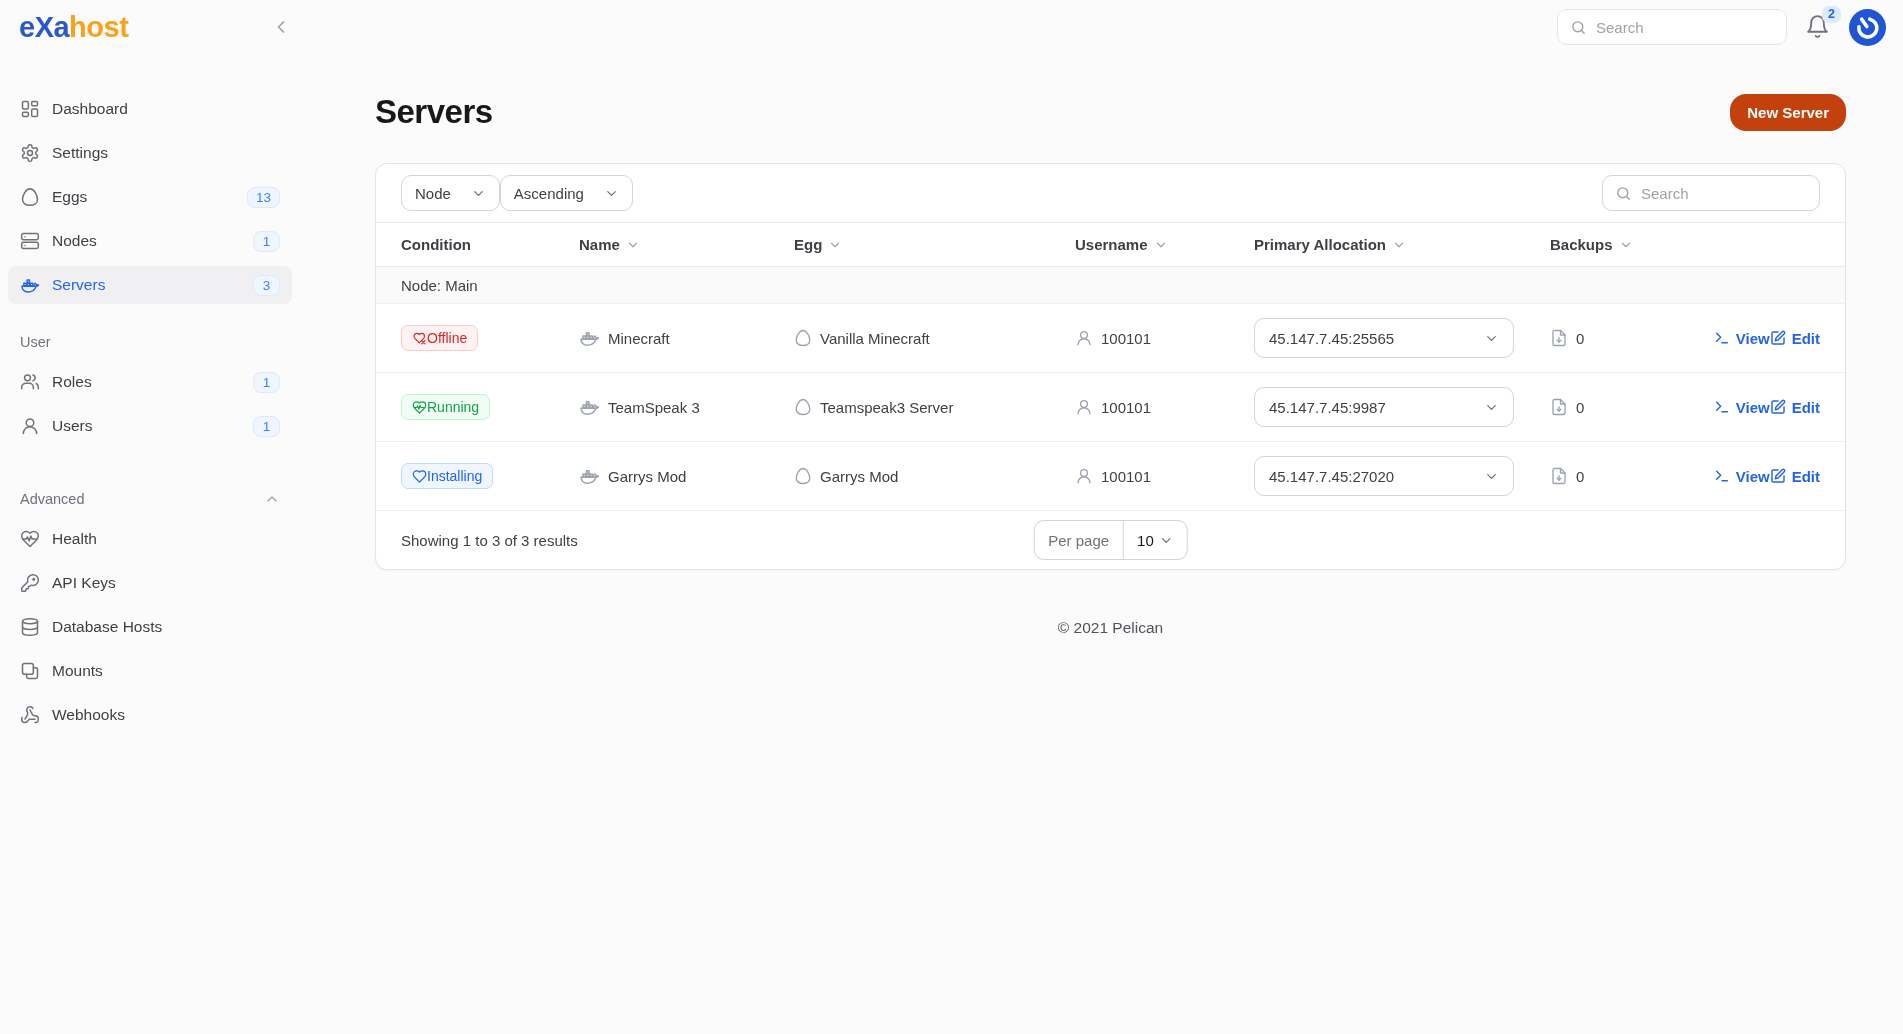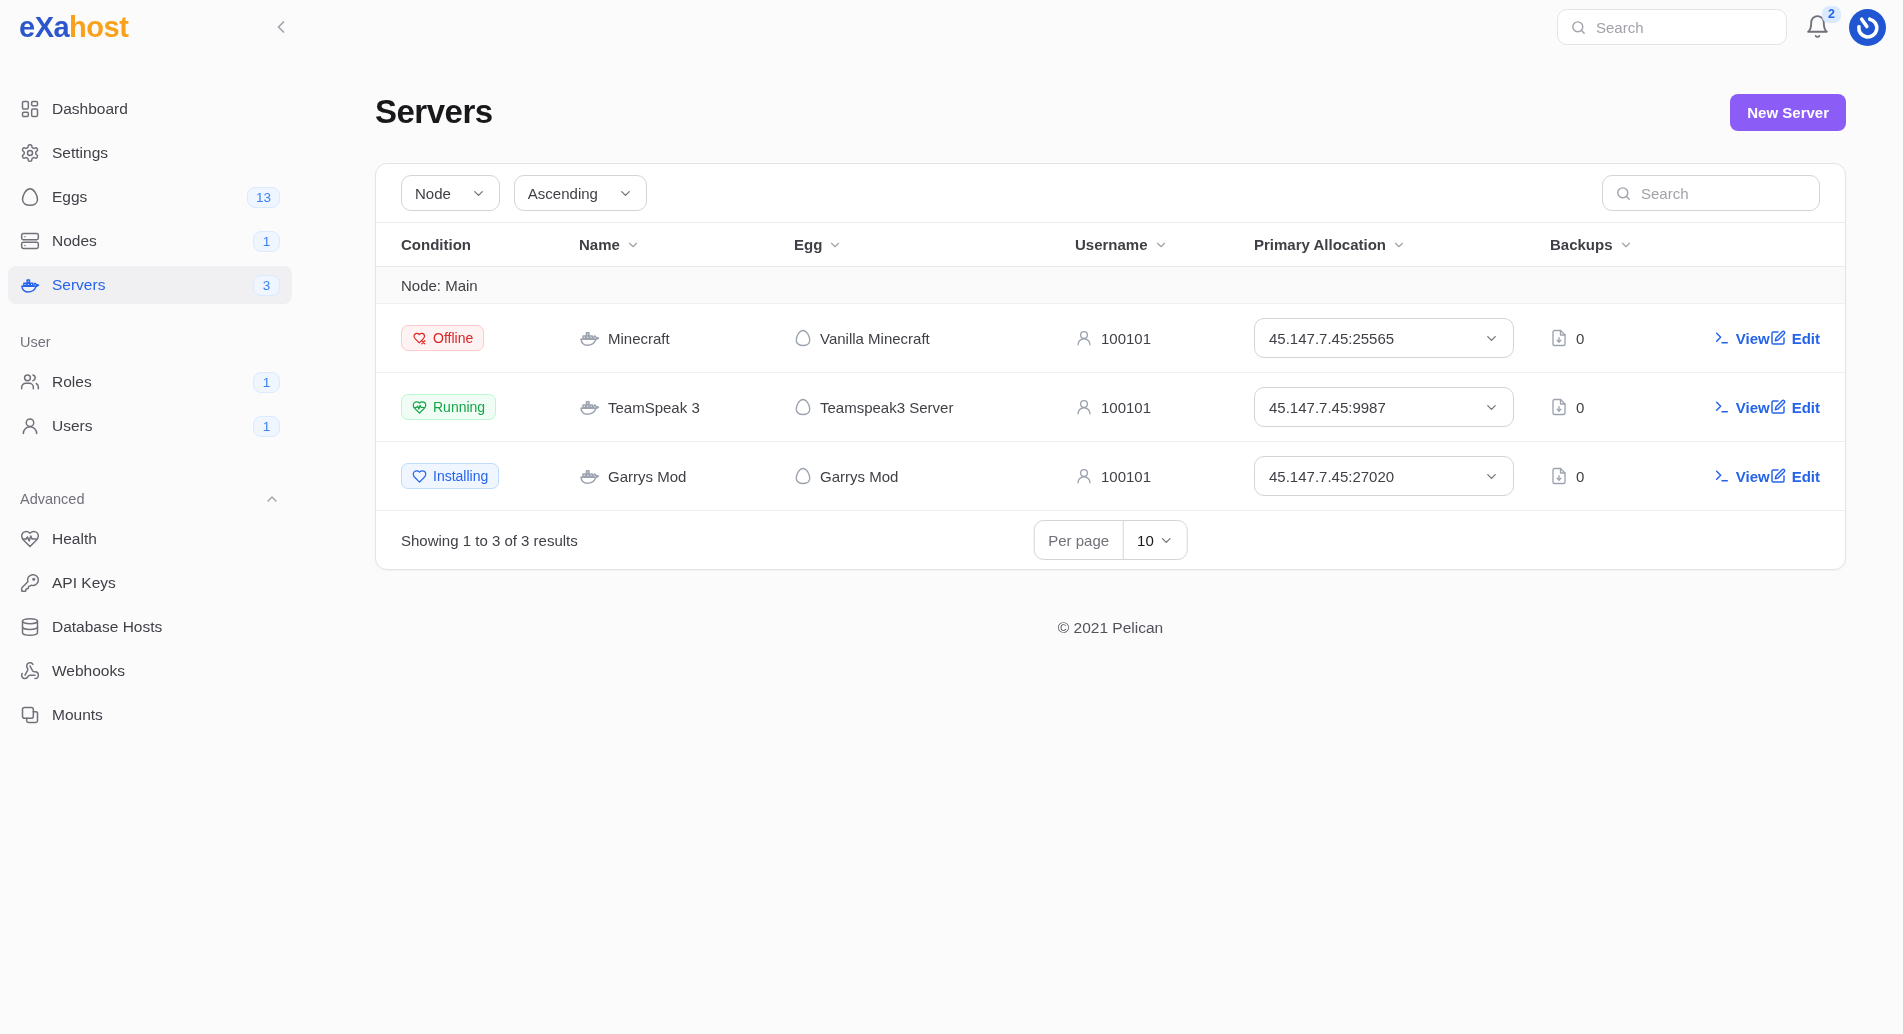--- a/index.html
+++ b/index.html
@@ -34,39 +34,39 @@
   .nav-item.active { background:#f0f0f2; color:#2563eb; font-weight:500; }
   .nav-item.active .nicon { color:#2563eb; }
   .count-badge { margin-left:auto; background:#eff6ff; border:1px solid #dbeafe; color:#3b82f6; font-size:13.5px; font-weight:500; border-radius:8px; padding:2px 8px; min-width:27px; text-align:center; }
   .section-label { padding:24px 12px 13px 12px; font-size:14.5px; color:#71717a; display:flex; align-items:center; }
   .section-label .chev { margin-left:auto; color:#a1a1aa; display:flex; cursor:pointer; }
 
   
   .main { flex:1; padding:38px 57px 0 75px; overflow:hidden; }
   .page-head { display:flex; align-items:center; justify-content:space-between; margin-bottom:31px; }
   .page-title { font-size:33px; font-weight:700; color:#18181b; letter-spacing:-0.5px; line-height:40px; }
-  .btn-primary { background:#8b5cf6; color:#fff; border:none; height:37px; padding:0 17px; border-radius:8px; font-size:15px; font-weight:600; font-family:inherit; cursor:pointer; }
+  .btn-primary { background:#c2410c; color:#fff; border:none; height:37px; padding:0 17px; border-radius:16px; font-size:15px; font-weight:600; font-family:inherit; cursor:pointer; }
 
   .card { background:#fff; border:1px solid #e4e4e7; border-radius:12px; box-shadow:0 1px 2px rgba(0,0,0,.04); }
-  .filterbar { display:flex; align-items:center; gap:14px; padding:11px 25px; }
+  .filterbar { display:flex; align-items:center; padding:11px 25px; }
   .select-pill { height:36px; border:1px solid #d4d4d8; border-radius:10px; background:#fff; display:inline-flex; align-items:center; gap:20px; padding:0 13px; font-size:15px; color:#3f3f46; cursor:pointer; }
   .select-pill .chev { color:#71717a; display:flex; }
   .card-search { margin-left:auto; width:218px; height:36px; border:1px solid #d4d4d8; border-radius:10px; display:flex; align-items:center; gap:9px; padding:0 12px; color:#a1a1aa; background:#fff; }
   .card-search input { border:none; outline:none; background:transparent; width:100%; font-size:15px; font-family:inherit; color:#3f3f46; }
   .card-search input::placeholder { color:#a1a1aa; }
 
   .grid-cols { display:grid; grid-template-columns:178px 215px 281px 179px 296px 155px 1fr; align-items:center; padding:0 25px; }
   .thead { height:45px; border-top:1px solid #ebebed; border-bottom:1px solid #ebebed; font-size:15px; font-weight:700; color:#3f3f46; }
   .th { display:flex; align-items:center; gap:6px; cursor:pointer; }
   .th .sort { color:#a1a1aa; display:flex; }
   .group-row { height:37px; display:flex; align-items:center; padding:0 25px; background:#fafafa; border-bottom:1px solid #f0f0f1; font-size:15px; font-weight:500; color:#3f3f46; }
   .trow { height:69px; border-bottom:1px solid #f0f0f1; font-size:15px; color:#3f3f46; }
   .cell-ic { display:flex; align-items:center; gap:8px; }
   .cell-ic .gico { color:#9ca3af; display:flex; }
-  .badge { display:inline-flex; align-items:center; gap:6px; height:26px; padding:0 10px; border-radius:7px; font-size:14px; font-weight:500; border:1px solid transparent; }
+  .badge { display:inline-flex; align-items:center; height:26px; padding:0 10px; border-radius:7px; font-size:14px; font-weight:500; border:1px solid transparent; }
   .badge svg { flex:0 0 15px; }
   .badge.offline { color:#dc2626; background:#fef2f2; border-color:#fecaca; }
   .badge.running { color:#16a34a; background:#f0fdf4; border-color:#bbf7d0; }
   .badge.installing { color:#2563eb; background:#eff6ff; border-color:#bfdbfe; }
   .alloc-select { width:260px; height:40px; border:1px solid #d4d4d8; border-radius:10px; display:flex; align-items:center; justify-content:space-between; padding:0 14px; font-size:15px; color:#3f3f46; cursor:pointer; background:#fff; }
   .alloc-select .chev { color:#71717a; display:flex; }
   .actions { display:flex; justify-content:flex-end; }
   .link-btn { display:inline-flex; align-items:center; gap:6px; color:#2563eb; font-size:15px; font-weight:600; cursor:pointer; text-decoration:none; }
 
   .pagination { height:58px; display:flex; align-items:center; padding:0 25px; position:relative; font-size:15px; color:#3f3f46; }
@@ -322,32 +322,32 @@
         <span class="nicon">
             <svg width="20" height="20" viewBox="0 0 24 24" fill="none" stroke="currentColor" stroke-width="1.8" stroke-linecap="round">
               <use href="#i-db"></use>
             </svg>
           </span>
         <span>Database Hosts</span>
       </div>
       <div class="nav-item">
         <span class="nicon">
             <svg width="20" height="20" viewBox="0 0 24 24" fill="none" stroke="currentColor" stroke-width="1.8" stroke-linecap="round" stroke-linejoin="round">
+              <use href="#i-copy"></use>
+            </svg>
+          </span>
+        <span>Mounts</span>
+      </div>
+      <div class="nav-item">
+        <span class="nicon">
+            <svg width="20" height="20" viewBox="0 0 24 24" fill="none" stroke="currentColor" stroke-width="1.8" stroke-linecap="round" stroke-linejoin="round">
               <use href="#i-webhook"></use>
             </svg>
           </span>
         <span>Webhooks</span>
-      </div>
-      <div class="nav-item">
-        <span class="nicon">
-            <svg width="20" height="20" viewBox="0 0 24 24" fill="none" stroke="currentColor" stroke-width="1.8" stroke-linecap="round" stroke-linejoin="round">
-              <use href="#i-copy"></use>
-            </svg>
-          </span>
-        <span>Mounts</span>
       </div>
     </nav>
 
     <main class="main">
       <div class="page-head">
         <h1 class="page-title">Servers</h1>
         <button class="btn-primary">New Server</button>
       </div>
 
       <section class="card">

